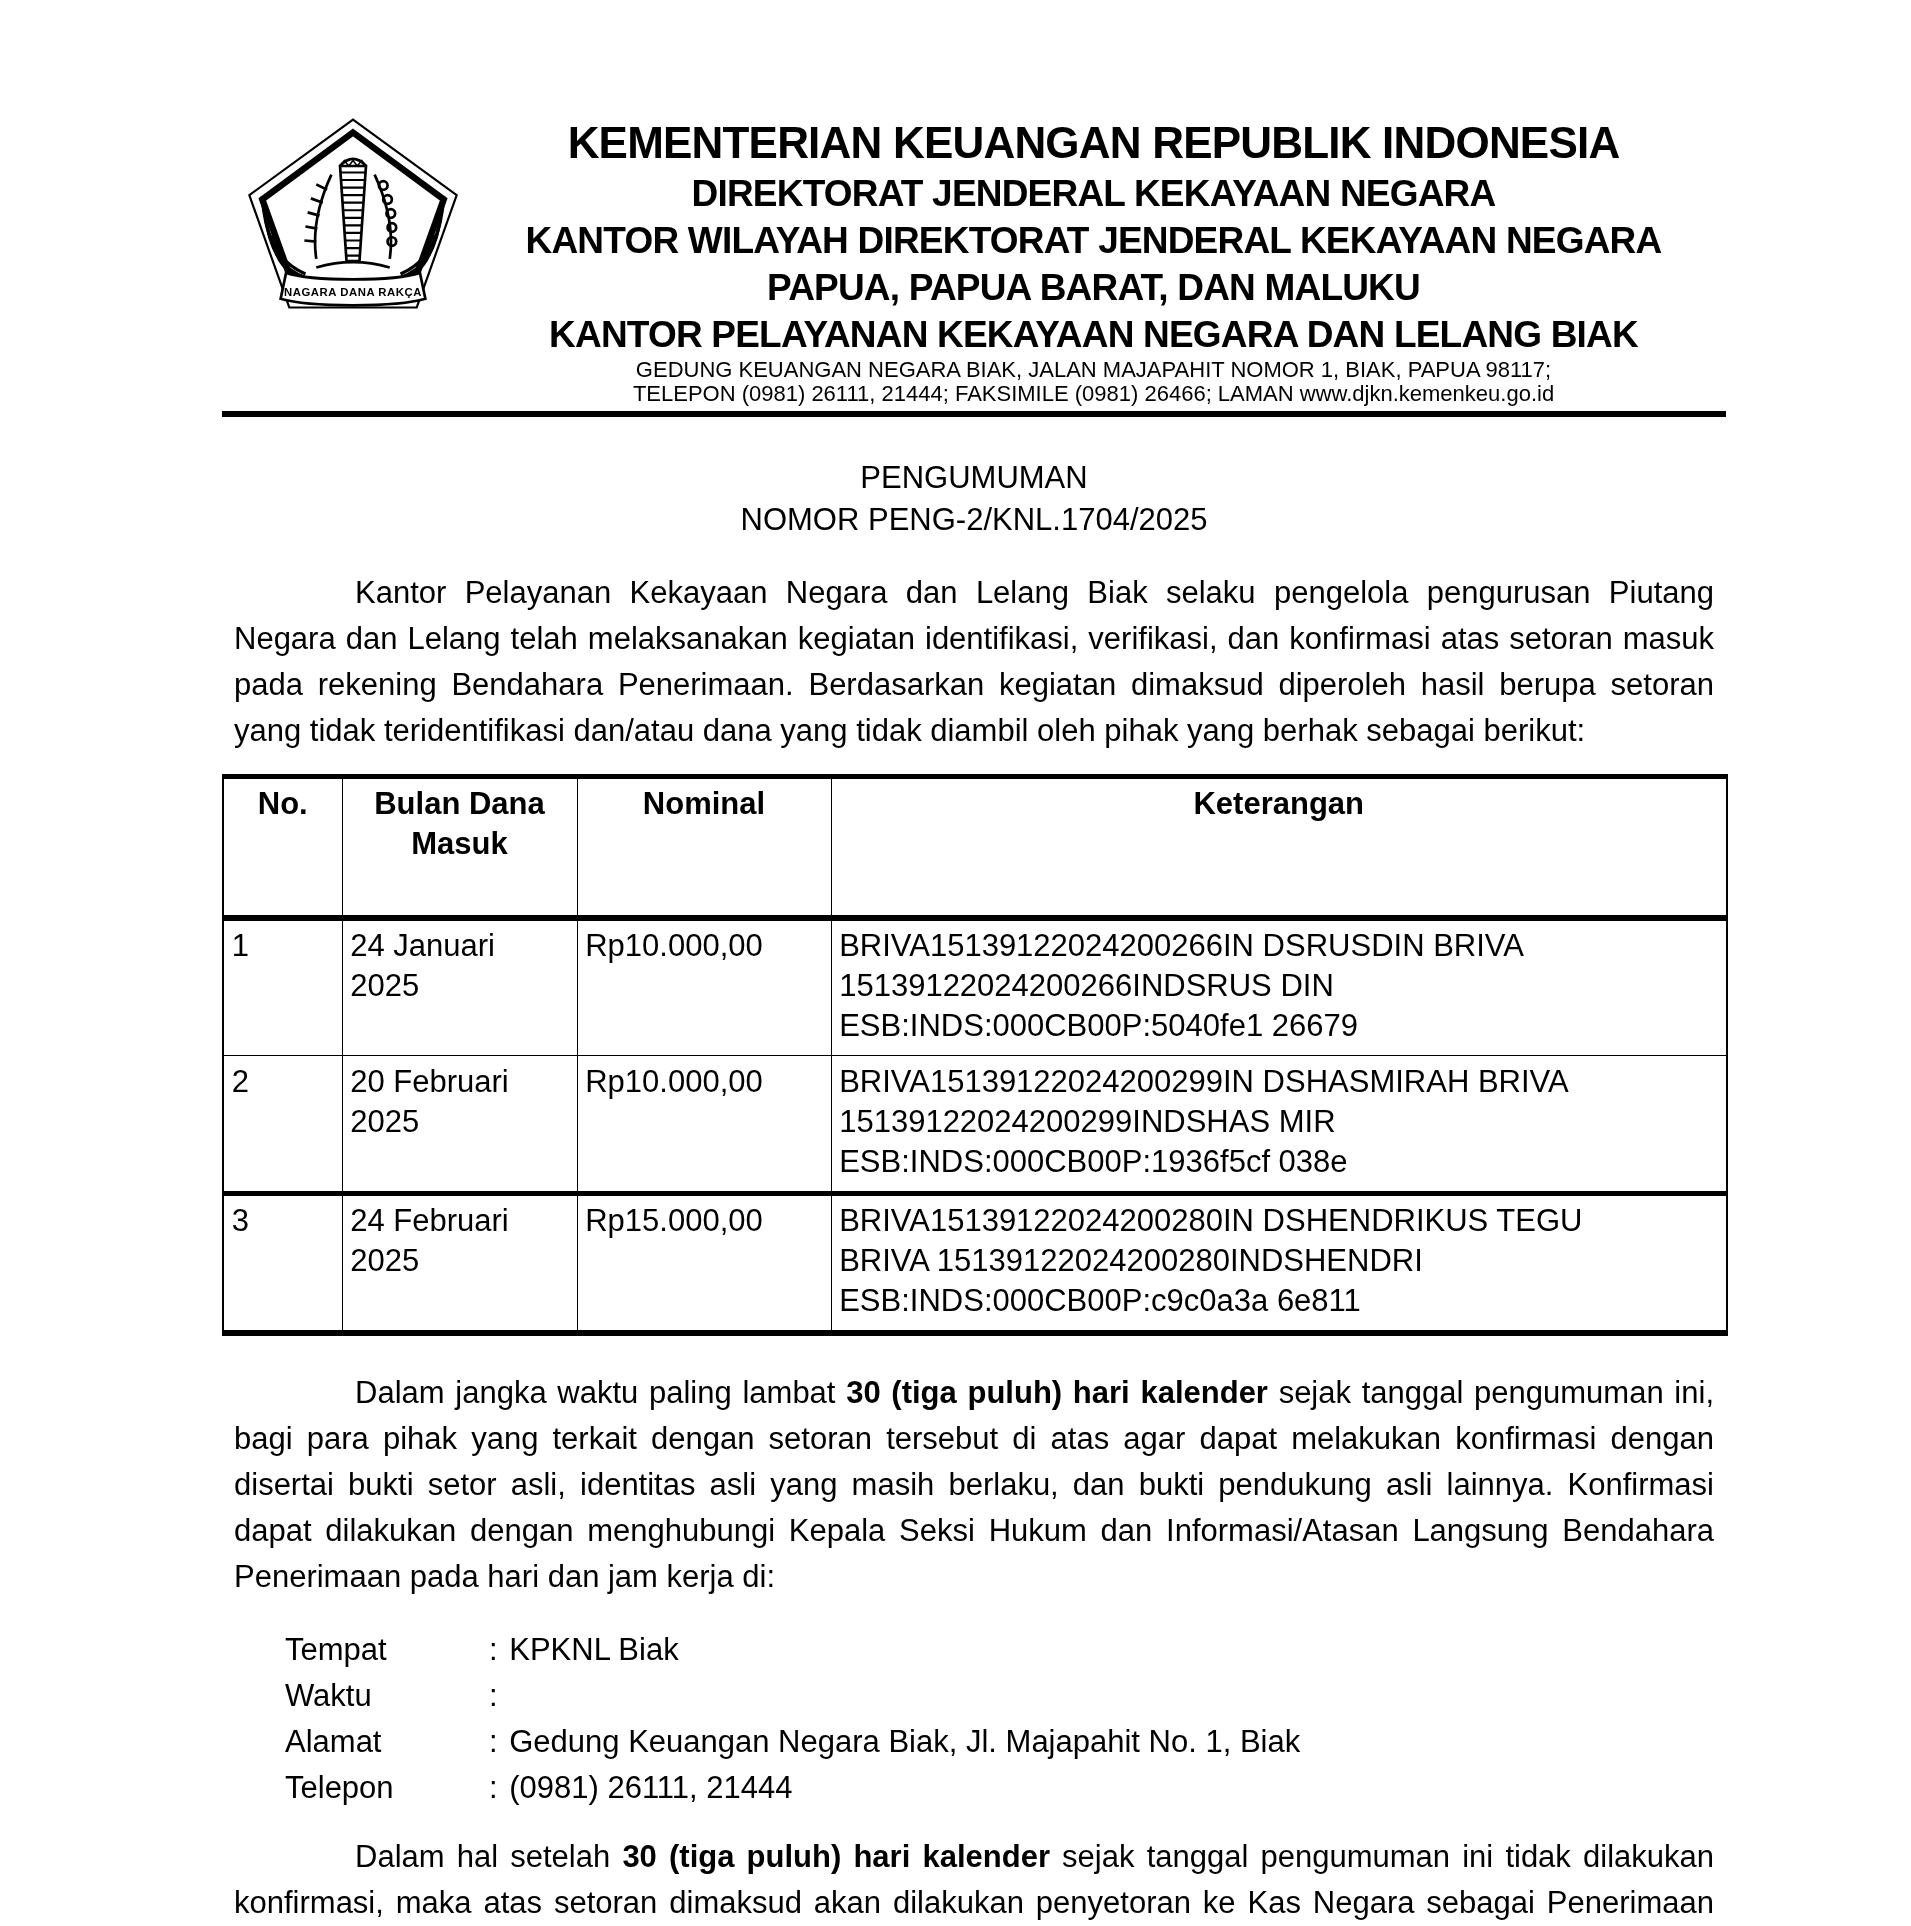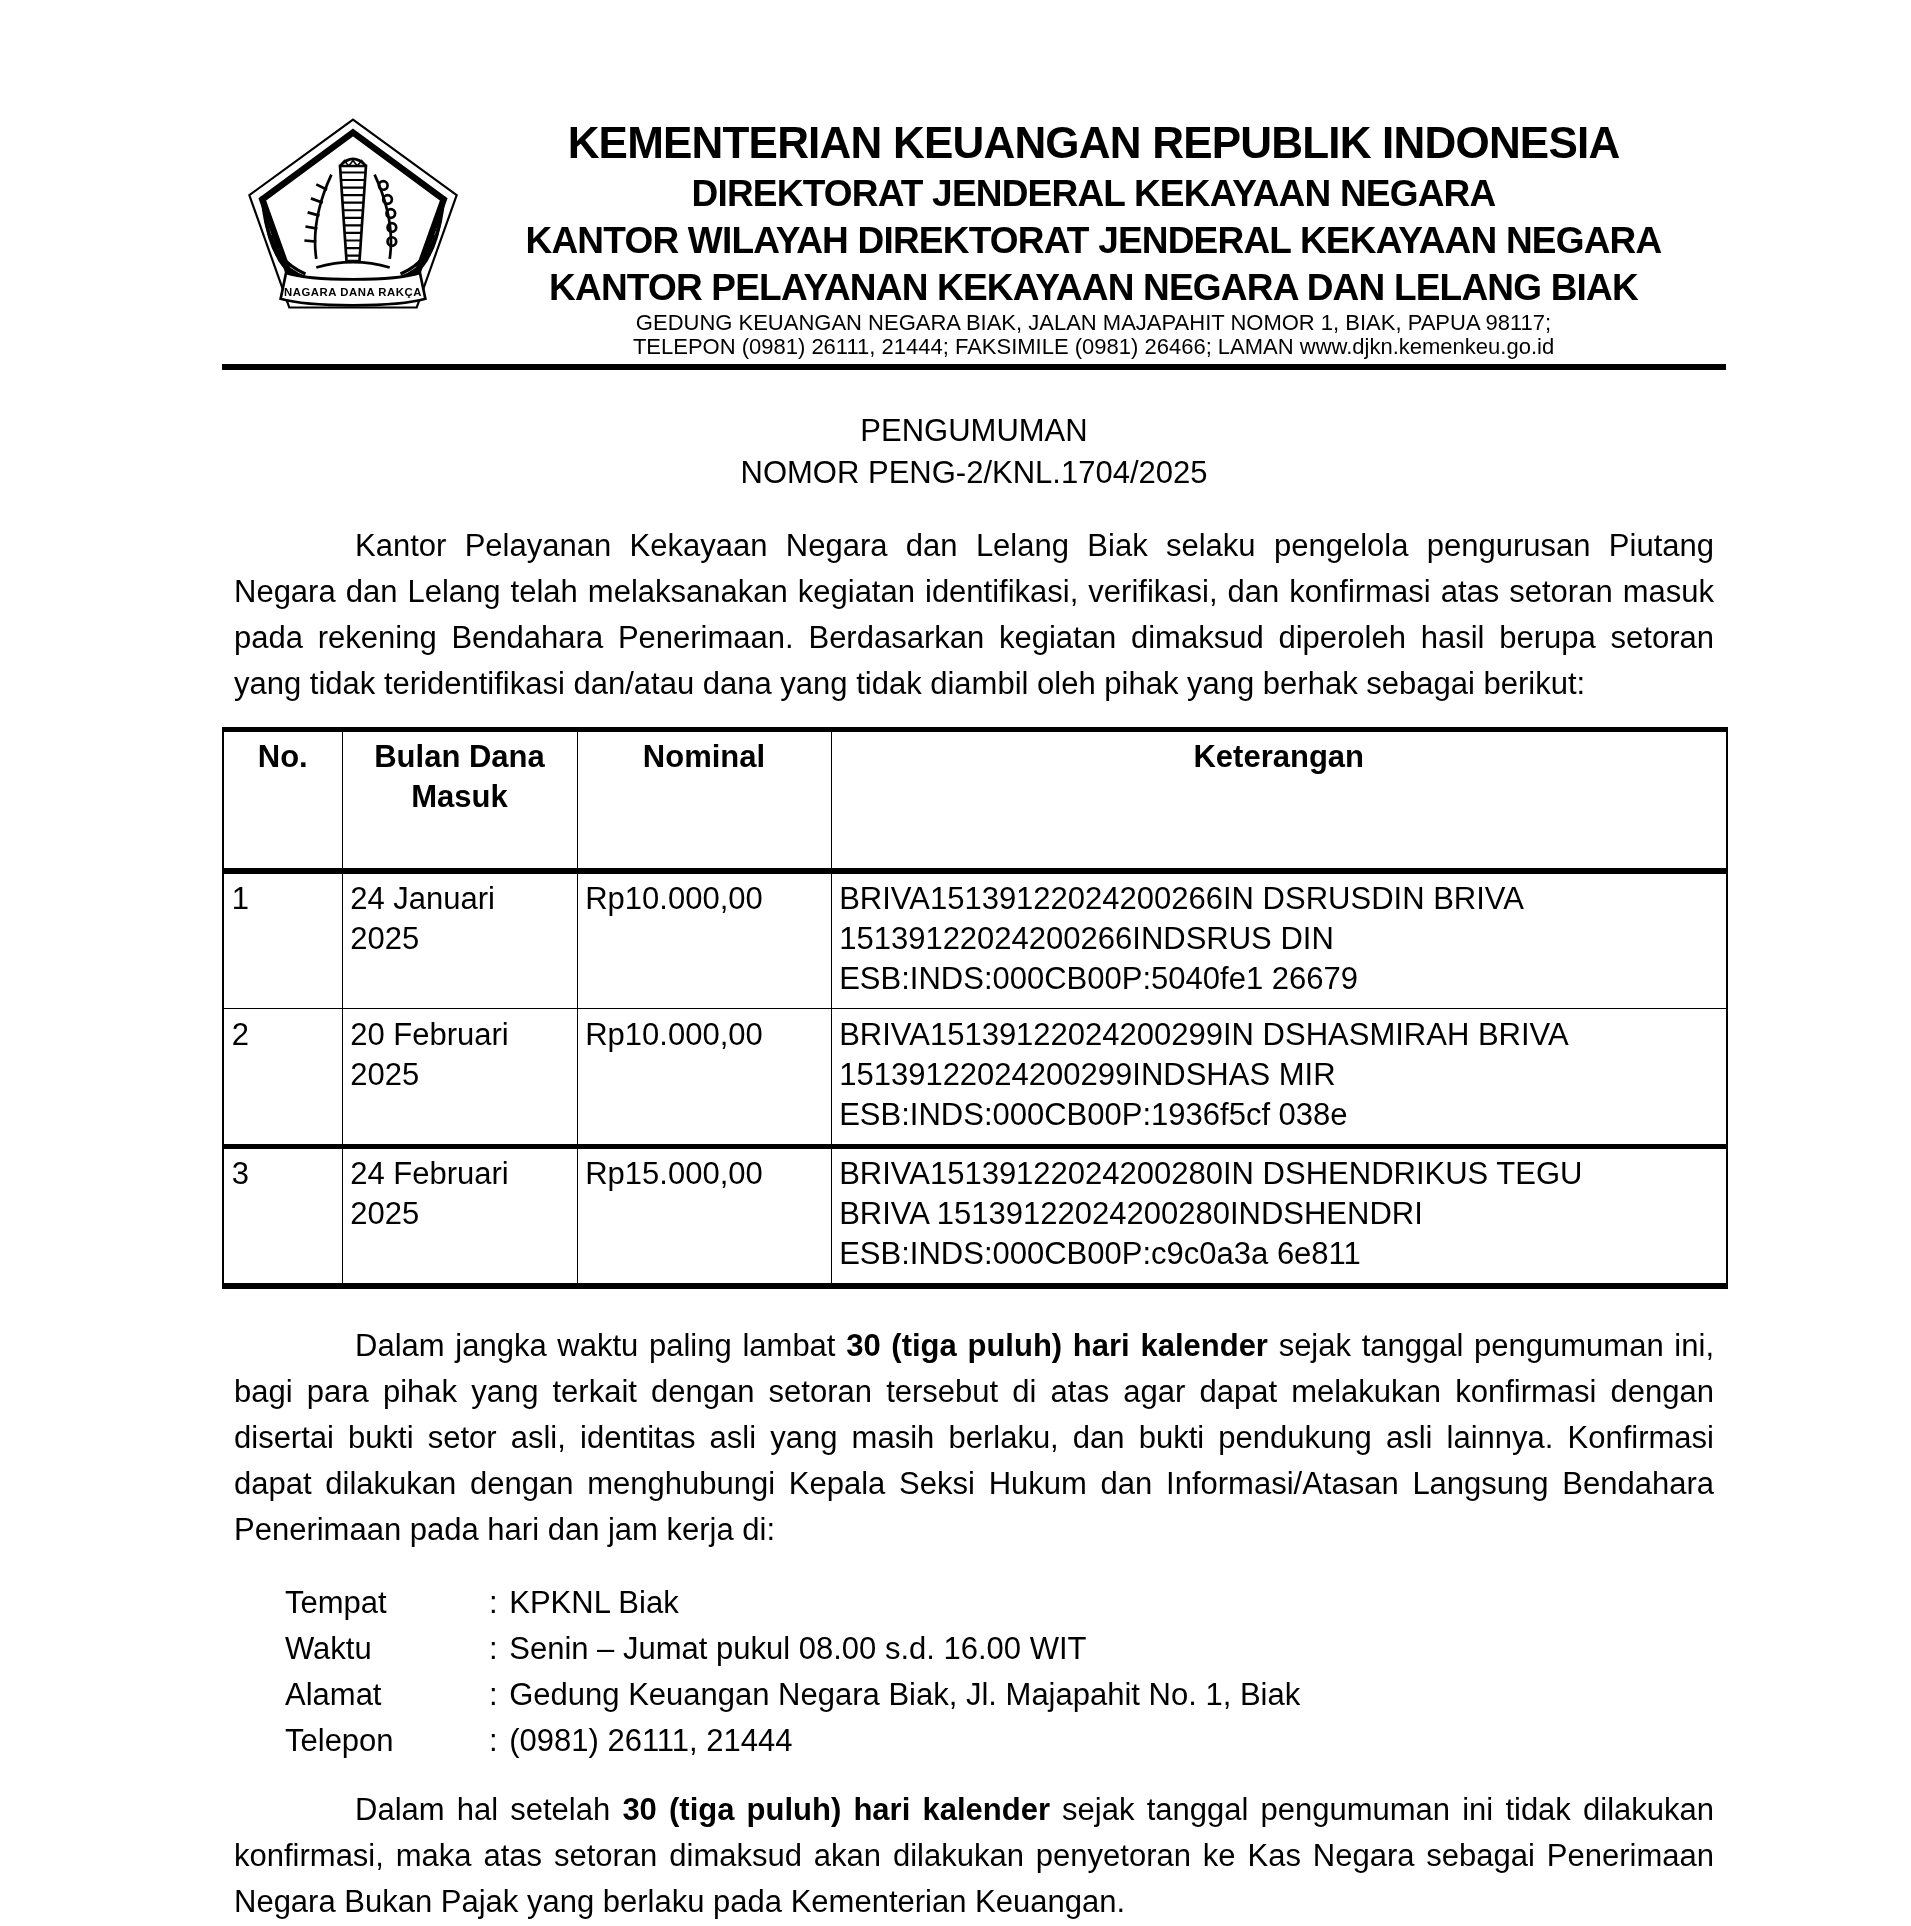--- a/index.html
+++ b/index.html
@@ -86,20 +86,21 @@
         <path d="M66,140 Q100,130 134,140" fill="none" stroke="#000" stroke-width="2.5"></path>
         <g>
           <path d="M38,145 C62,153 138,153 162,145 L167,169 C140,177 60,177 33,169 Z" fill="#fff" stroke="#000" stroke-width="2.5"></path>
           <text x="100" y="166" text-anchor="middle" font-size="10.5" font-weight="bold" letter-spacing="0.5" fill="#000">NAGARA DANA RAKÇA</text>
         </g>
       </svg>
       <div class="lh-text">
         <div class="lh1">KEMENTERIAN KEUANGAN REPUBLIK INDONESIA</div>
         <div class="lh2">DIREKTORAT JENDERAL KEKAYAAN NEGARA</div>
         <div class="lh2">KANTOR WILAYAH DIREKTORAT JENDERAL KEKAYAAN NEGARA</div>
+        <div class="lh2">PAPUA, PAPUA BARAT, DAN MALUKU</div>
         <div class="lh2">KANTOR PELAYANAN KEKAYAAN NEGARA DAN LELANG BIAK</div>
         <div class="lh-addr">GEDUNG KEUANGAN NEGARA BIAK, JALAN MAJAPAHIT NOMOR 1, BIAK, PAPUA 98117;</div>
         <div class="lh-addr">TELEPON (0981) 26111, 21444; FAKSIMILE (0981) 26466; LAMAN www.djkn.kemenkeu.go.id</div>
       </div>
     </div>
     <div class="rule"></div>
 
     <div class="doc-title">
       <div>PENGUMUMAN</div>
       <div>NOMOR PENG-2/KNL.1704/2025</div>
@@ -148,21 +149,20 @@
 
     <div class="contact">
       <div class="crow">
         <span class="clabel">Tempat</span>
         <span class="ccolon">:</span>
         <span>KPKNL Biak</span>
       </div>
       <div class="crow">
         <span class="clabel">Waktu</span>
         <span class="ccolon">:</span>
-        <span>Senin – Jumat pukul 08.00 s.d. 16.00 WIT</span>
       </div>
       <div class="crow">
         <span class="clabel">Alamat</span>
         <span class="ccolon">:</span>
         <span>Gedung Keuangan Negara Biak, Jl. Majapahit No. 1, Biak</span>
       </div>
       <div class="crow">
         <span class="clabel">Telepon</span>
         <span class="ccolon">:</span>
         <span>(0981) 26111, 21444</span>

